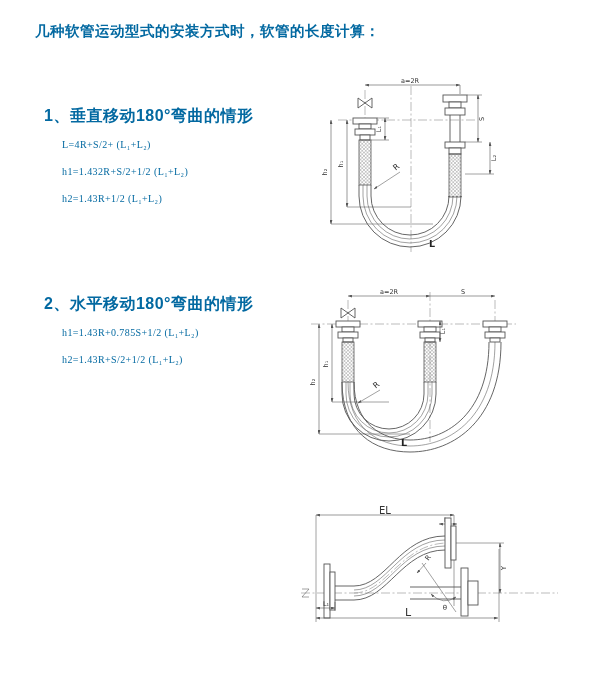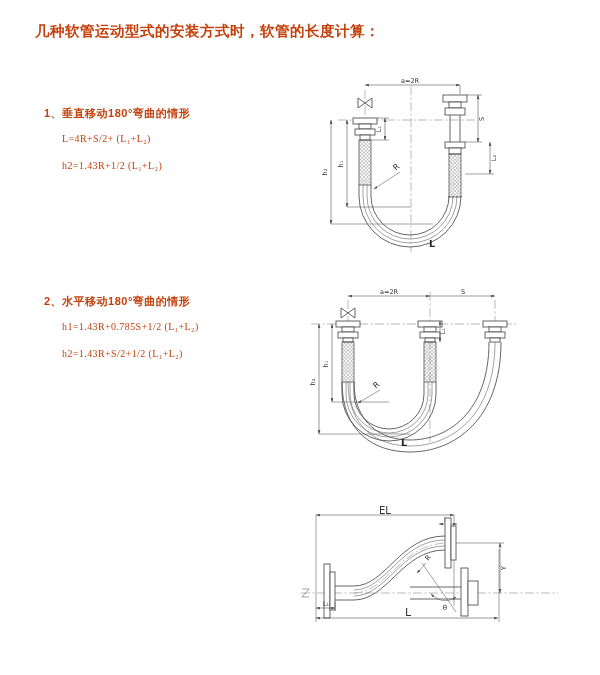--- a/index.html
+++ b/index.html
@@ -1,20 +1,20 @@
 <!DOCTYPE html>
 <html><head>
 <meta charset="utf-8">
 <style>
   html,body{margin:0;padding:0;background:#fff;}
   .page{position:relative;width:600px;height:675px;background:#ffffff;overflow:hidden;
-        font-family:"Liberation Sans","DejaVu Sans",sans-serif;color:#c2410c;}
+        font-family:"Liberation Sans","DejaVu Sans",sans-serif;color:#0369a1;}
   .doc-title{position:absolute;left:35px;top:22px;font-size:14.5px;font-weight:bold;letter-spacing:0.5px;}
   .sec{position:absolute;left:44px;}
-  .sec-heading{font-size:11px;font-weight:bold;letter-spacing:0.5px;margin:0 0 9px 0;}
+  .sec-heading{font-size:16px;font-weight:bold;letter-spacing:0.5px;margin:0 0 9px 0;}
   .formula{font-size:10px;line-height:18px;margin:0 0 9px 18px;letter-spacing:0.4px;
            font-family:Liberation Serif, serif;}
   #sec1{top:106px;} #sec2{top:294px;} #sec3{top:519px;}
   svg.diagram{position:absolute;}
   #d1{left:308px;top:72px;}
   #d2{left:306px;top:284px;}
   #d3{left:298px;top:506px;}
   .ln{stroke:#555;stroke-width:0.9;fill:none;}
   .thin{stroke:#555;stroke-width:0.55;fill:none;}
   .dim{stroke:#555;stroke-width:0.6;fill:none;}
@@ -28,20 +28,21 @@
 </head>
 <body>
 
 <div class="page">
 
   <div class="doc-title">几种软管运动型式的安装方式时，软管的长度计算：</div>
 
   <div class="sec" id="sec1">
     <div class="sec-heading">1、垂直移动180°弯曲的情形</div>
     <div class="formula">L=4R+S/2+ (L₁+L₂)</div>
+    <div class="formula">h1=1.432R+S/2+1/2 (L₁+L₂)</div>
     <div class="formula">h2=1.43R+1/2 (L₁+L₂)</div>
   </div>
 
   <svg id="d1" class="diagram" width="205" height="185" viewBox="0 0 205 185">
     <defs>
       <marker id="ar1" viewBox="0 0 6 4" refX="5.6" refY="2" markerWidth="7" markerHeight="5" orient="auto-start-reverse">
         <path d="M0,0L6,2L0,4z" fill="#555"></path>
       </marker>
       <pattern id="br1" width="3.5" height="3.5" patternUnits="userSpaceOnUse">
         <path d="M0,3.5 L3.5,0 M0,0 L3.5,3.5" stroke="#888" stroke-width="0.45"></path>

